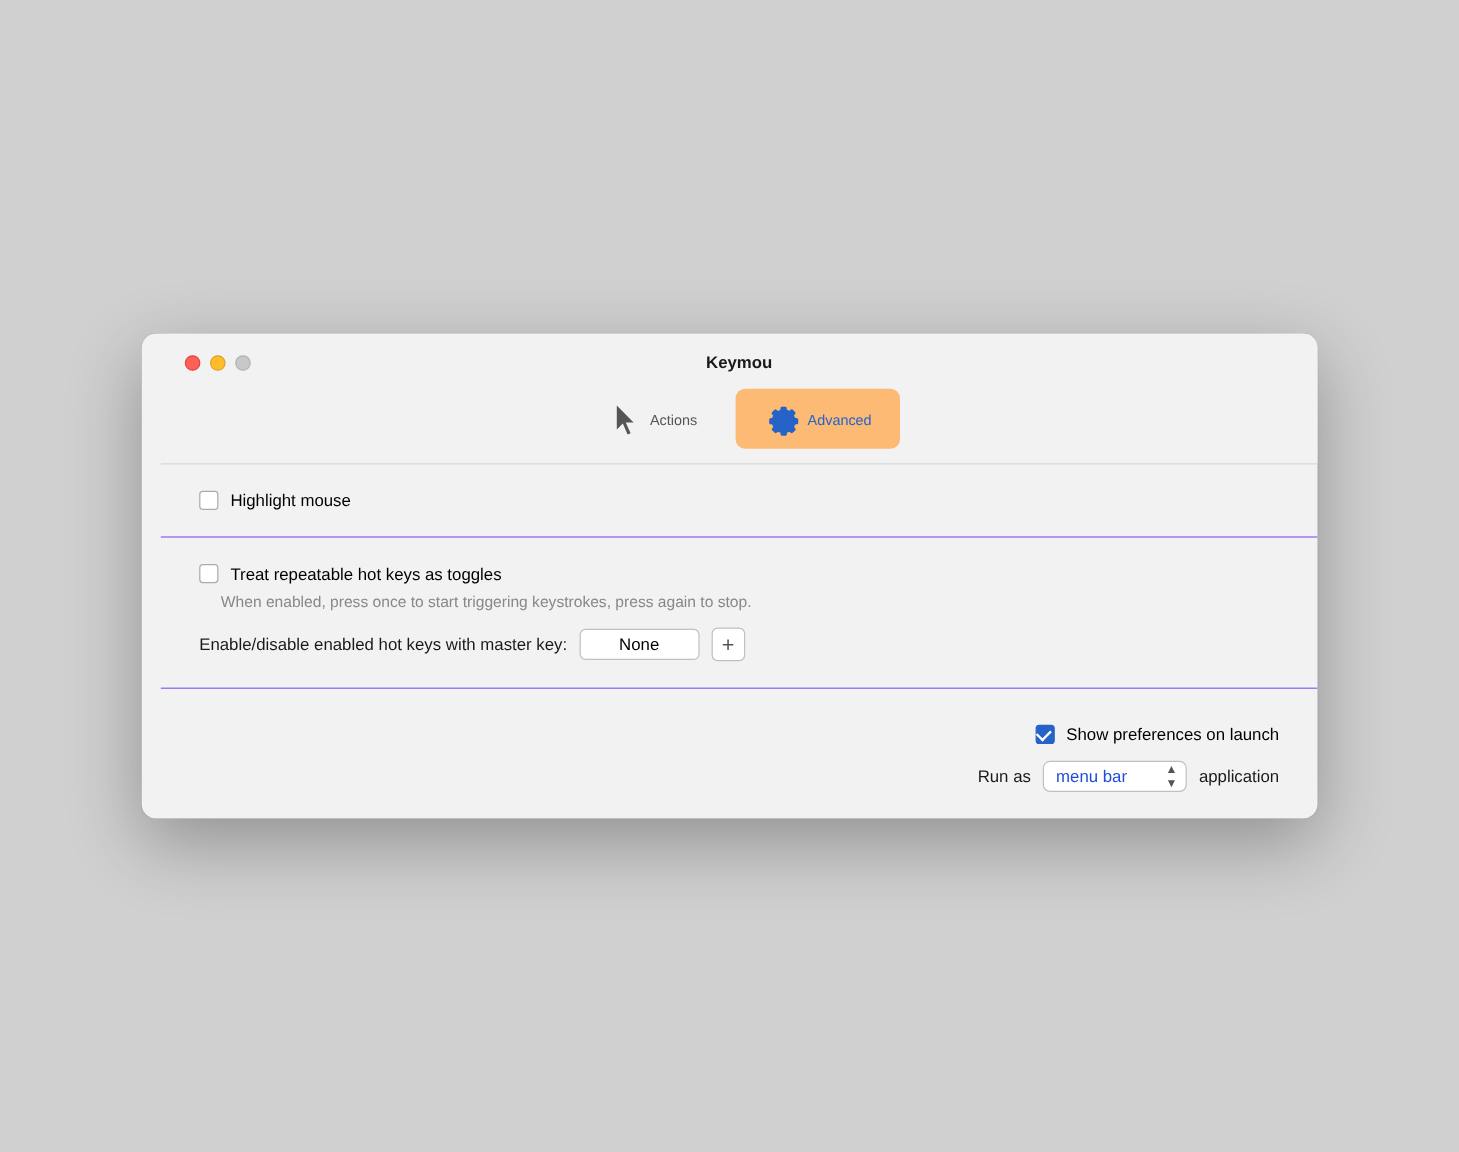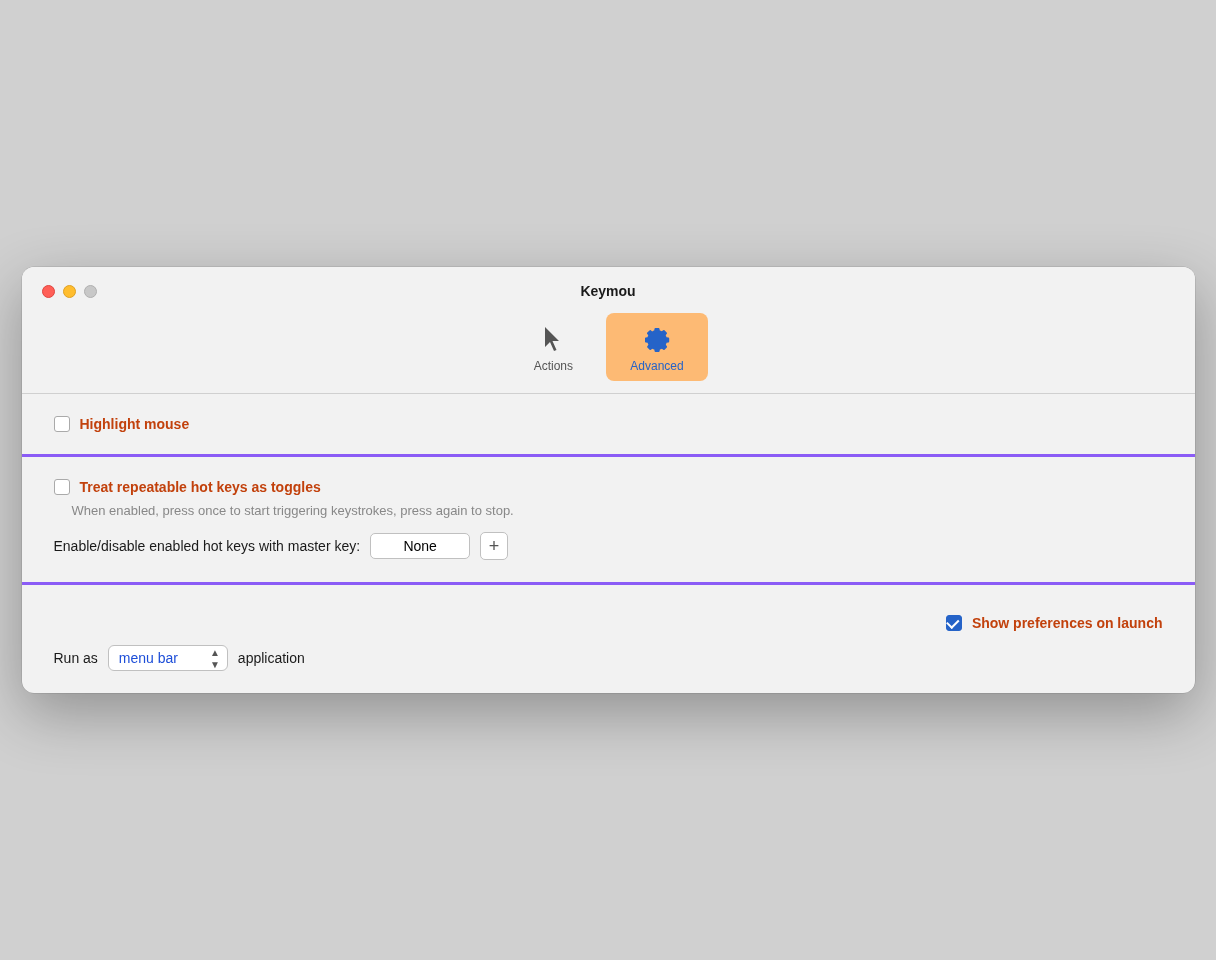--- a/index.html
+++ b/index.html
@@ -7,25 +7,26 @@
     body {
       background: #d0d0d0;
       display: flex;
       align-items: center;
       justify-content: center;
       min-height: 100vh;
       font-family: -apple-system, BlinkMacSystemFont, "Helvetica Neue", Arial, sans-serif;
     }
 
     .window {
-      width: 1173px;
+      width: 980px;
       background: #f2f2f2;
       border-radius: 12px;
       box-shadow: 0 20px 60px rgba(0,0,0,0.3), 0 0 0 0.5px rgba(0,0,0,0.15);
       overflow: hidden;
+      padding-left: 16px;
     }
 
     
     .title-bar {
       background: #f2f2f2;
       padding: 16px 20px 0 20px;
       display: flex;
       flex-direction: column;
       align-items: center;
       position: relative;
@@ -62,21 +63,21 @@
     
     .toolbar {
       display: flex;
       justify-content: center;
       gap: 8px;
       padding: 0 0 12px 0;
     }
 
     .tab {
       display: flex;
-      flex-direction: column;
+      flex-direction: row;
       align-items: center;
       padding: 10px 24px 8px 24px;
       border-radius: 8px;
       cursor: pointer;
       gap: 4px;
       min-width: 90px;
     }
 
     .tab.active {
       background: #fdba74;
@@ -106,21 +107,21 @@
       background: #d0d0d0;
       margin: 0;
     }
 
     
     .section {
       padding: 22px 32px 22px 32px;
     }
 
     .section + .section {
-      border-top: 3px solid #8b5cf6;
+      border-top: 1px solid #8b5cf6;
     }
 
     
     .checkbox-row {
       display: flex;
       align-items: center;
       gap: 10px;
       margin-bottom: 8px;
     }
 
@@ -148,22 +149,21 @@
       content: '';
       width: 9px;
       height: 6px;
       border-left: 2px solid white;
       border-bottom: 2px solid white;
       transform: rotate(-45deg) translateY(-1px);
     }
 
     .checkbox-label {
       font-size: 14px;
-      color: #c2410c;
-      font-weight: bold;
+      color: #000000;
     }
 
     .hint-text {
       font-size: 13px;
       color: #888;
       margin-left: 18px;
       margin-top: 4px;
       margin-bottom: 14px;
     }
 
@@ -204,20 +204,21 @@
       color: #555;
       cursor: pointer;
     }
 
     
     .run-as-row {
       display: flex;
       align-items: center;
       gap: 10px;
       margin-top: 14px;
+      justify-content: flex-end;
     }
 
     .run-as-label {
       font-size: 14px;
       color: #1a1a1a;
     }
 
     .select-wrapper {
       position: relative;
       display: inline-flex;

